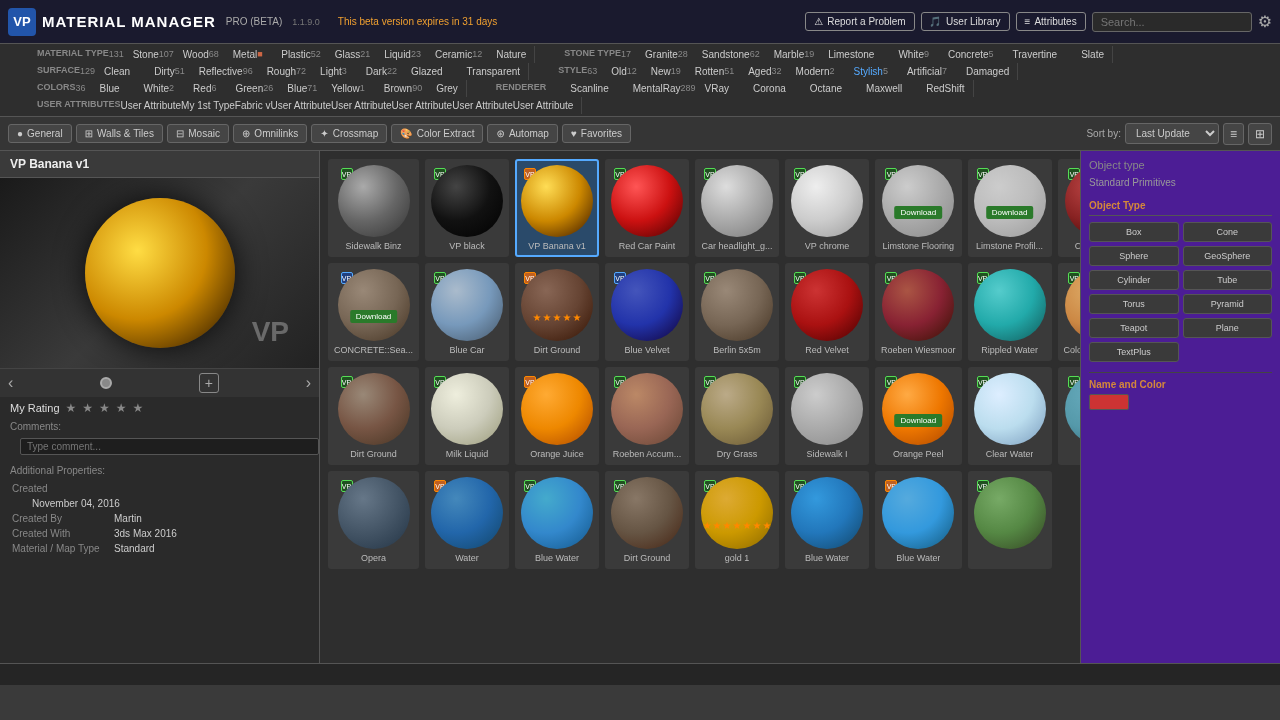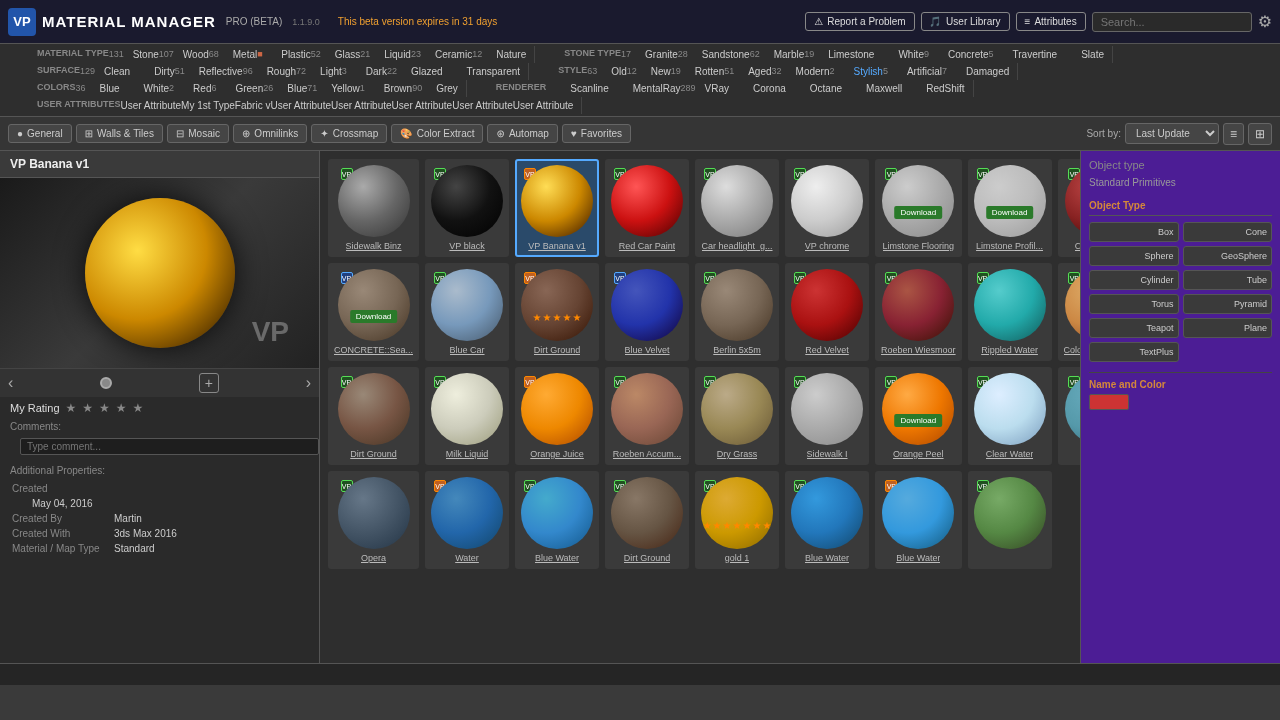--- a/index.html
+++ b/index.html
@@ -54,33 +54,33 @@
     #additional-props td { padding: 1px 0; vertical-align: top; }
     #additional-props .prop-label { color: #888; width: 100px; }
     #additional-props .prop-value { color: #ccc; }
 
     
     #grid-panel { flex: 1; overflow-y: auto; overflow-x: hidden; background: #2e2e2e; padding: 8px; }
     .material-grid { display: grid; grid-template-columns: repeat(9, 1fr); gap: 6px; }
     .mat-item { background: #3a3a3a; border: 2px solid transparent; border-radius: 3px; cursor: pointer; display: flex; flex-direction: column; align-items: center; padding: 4px; position: relative; }
     .mat-item.selected { border-color: #5af; background: #2a4a6a; }
     .mat-thumb { width: 72px; height: 72px; border-radius: 50%; position: relative; overflow: hidden; margin-bottom: 4px; }
-    .mat-name { font-size: 9px; color: #bbb; text-align: center; max-width: 80px; overflow: hidden; text-overflow: ellipsis; white-space: nowrap; text-decoration: underline; }
+    .mat-name { font-size: 9px; color: #bbb; text-align: center; max-width: 80px; overflow: hidden; text-overflow: ellipsis; white-space: nowrap; }
     .mat-badge { position: absolute; top: 3px; left: 3px; width: 12px; height: 12px; background: #3a8a3a; border: 1px solid #5f5; border-radius: 2px; font-size: 7px; display: flex; align-items: center; justify-content: center; color: #fff; }
     .download-overlay { position: absolute; bottom: 22px; left: 50%; transform: translateX(-50%); background: #2a7a2a; color: #fff; font-size: 8px; padding: 2px 6px; border-radius: 2px; white-space: nowrap; }
     .stars-row { display: flex; gap: 1px; position: absolute; bottom: 22px; left: 50%; transform: translateX(-50%); }
     .small-star { color: #f80; font-size: 10px; }
 
     
     #status-bar { background: #252525; border-top: 1px solid #555; height: 22px; display: flex; align-items: center; padding: 0 10px; font-size: 10px; color: #aaa; }
 
     
     #right-panel { width: 200px; min-width: 200px; background: #4c1d95; border-left: 1px solid #555; display: flex; flex-direction: column; padding: 8px; overflow-y: auto; }
     .rp-btn-grid { display: grid; grid-template-columns: repeat(2, 1fr); gap: 4px; }
-    .rp-btn { background: #3a3a3a; border: 1px solid #555; color: #ccc; font-size: 9px; padding: 4px; border-radius: 3px; cursor: pointer; text-align: right; }
+    .rp-btn { background: #3a3a3a; border: 1px solid #555; color: #ccc; font-size: 9px; padding: 4px; border-radius: 3px; cursor: pointer; text-align: center; }
 
     
     #grid-panel::-webkit-scrollbar { width: 8px; }
     #grid-panel::-webkit-scrollbar-track { background: #252525; }
     #grid-panel::-webkit-scrollbar-thumb { background: #555; border-radius: 4px; }
   </style>
 </head>
 <body>
 
 <div id="top-bar">
@@ -422,21 +422,21 @@
     </div>
     <div id="additional-props">
       <div style="font-size:10px;color:#888;margin-bottom:4px;">Additional Properties:</div>
       <table>
         <tbody>
             <tr>
           <td class="prop-label">Created</td>
           <td class="prop-value"></td>
         </tr>
         <tr>
-          <td class="prop-value" colspan="2" style="padding-left:20px;color:#ccc;">May 04, 2016</td>
+          <td class="prop-value" colspan="2" style="padding-left:20px;color:#ccc;">November 04, 2016</td>
         </tr>
         <tr>
           <td class="prop-label">Created By</td>
           <td class="prop-value">Martin</td>
         </tr>
         <tr>
           <td class="prop-label">Created With</td>
           <td class="prop-value">3ds Max 2016</td>
         </tr>
         <tr>

